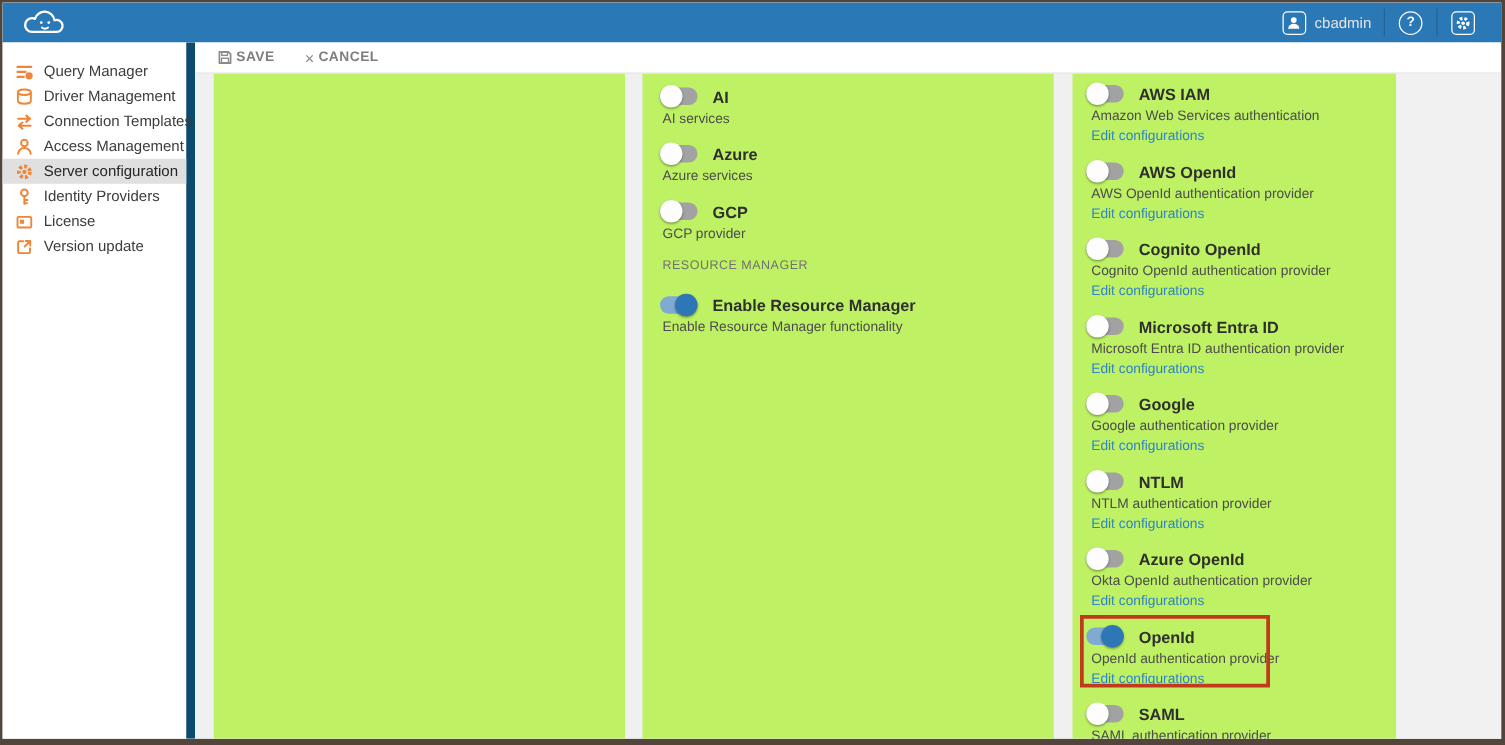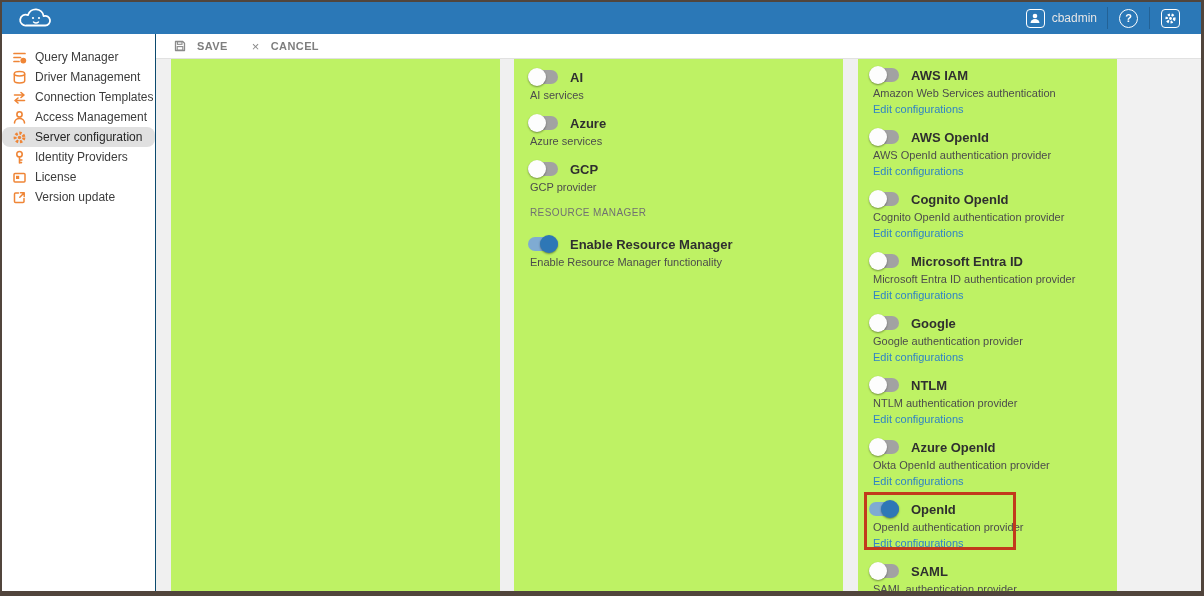--- a/index.html
+++ b/index.html
@@ -25,35 +25,35 @@
     width:19px; height:19px; border:1.5px solid #fff; border-radius:50%;
     display:flex; align-items:center; justify-content:center;
     color:#fff; font-size:11px; font-weight:bold; line-height:1;
   }
   .icon-box {
     width:19px; height:19px; border:1.5px solid #fff; border-radius:4px;
     display:flex; align-items:center; justify-content:center;
   }
   
   .app-body { flex:1; display:flex; min-height:0; }
-  .sidebar { width:154px; flex:0 0 154px; background:#fff; border-right:1px solid #0c4a6e; padding-top:13px; }
+  .sidebar { width:154px; flex:0 0 154px; background:#fff; border-right:7px solid #0c4a6e; padding-top:13px; }
   .side-item {
     height:20px; display:flex; align-items:center; gap:8px;
     padding-left:10px; font-size:12px; color:#3c3c3c; cursor:pointer; white-space:nowrap;
   }
-  .side-item[data-selected="true"] { background:#e0e0e0; color:#262626;border-radius:8px; }
+  .side-item[data-selected="true"] { background:#e0e0e0; color:#262626; }
   .side-item .ic { width:15px; height:15px; flex:0 0 15px; display:flex; }
   .main { flex:1; display:flex; flex-direction:column; min-width:0; }
   
   .toolbar {
     height:25px; flex:0 0 25px; background:#fff; border-bottom:1px solid #e1e1e1;
     display:flex; align-items:center; padding-left:13px; gap:14px;
   }
   .tb-btn {
-    display:flex; align-items:center; gap:11px; background:none; border:none;
+    display:flex; align-items:center; gap:3px; background:none; border:none;
     font-family:"Liberation Sans",sans-serif; font-size:11px; font-weight:bold;
     letter-spacing:.4px; color:#7e7e7e; cursor:pointer; padding:0 5px;
   }
   .tb-x { font-size:13px; font-weight:normal; line-height:1; color:#8a8a8a; }
   
   .content { flex:1; background:#f0f0f0; display:flex; min-height:0; }
   .col { background:#bef264; }
   .col1 { width:329px; margin-left:15px; }
   .col2 { width:329px; margin-left:14px; padding:8px 0 0 14px; }
   .col3 { width:259px; margin-left:15px; padding:4px 0 4px 11px; }

